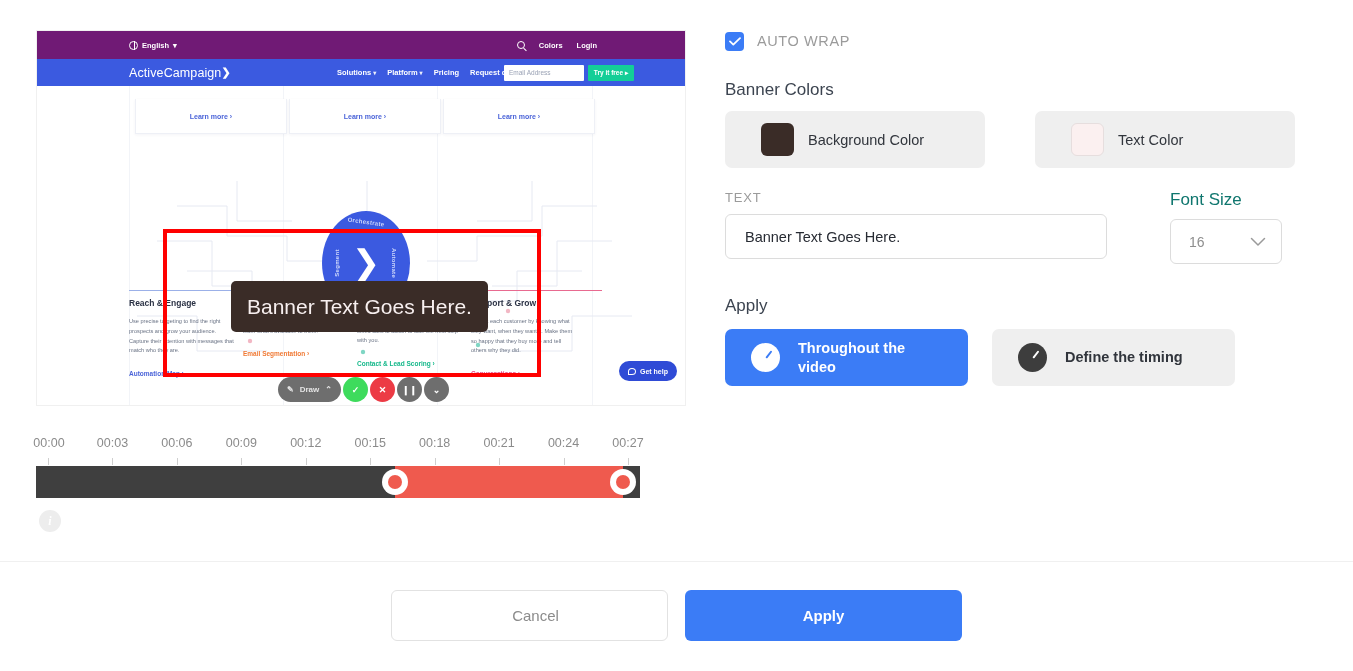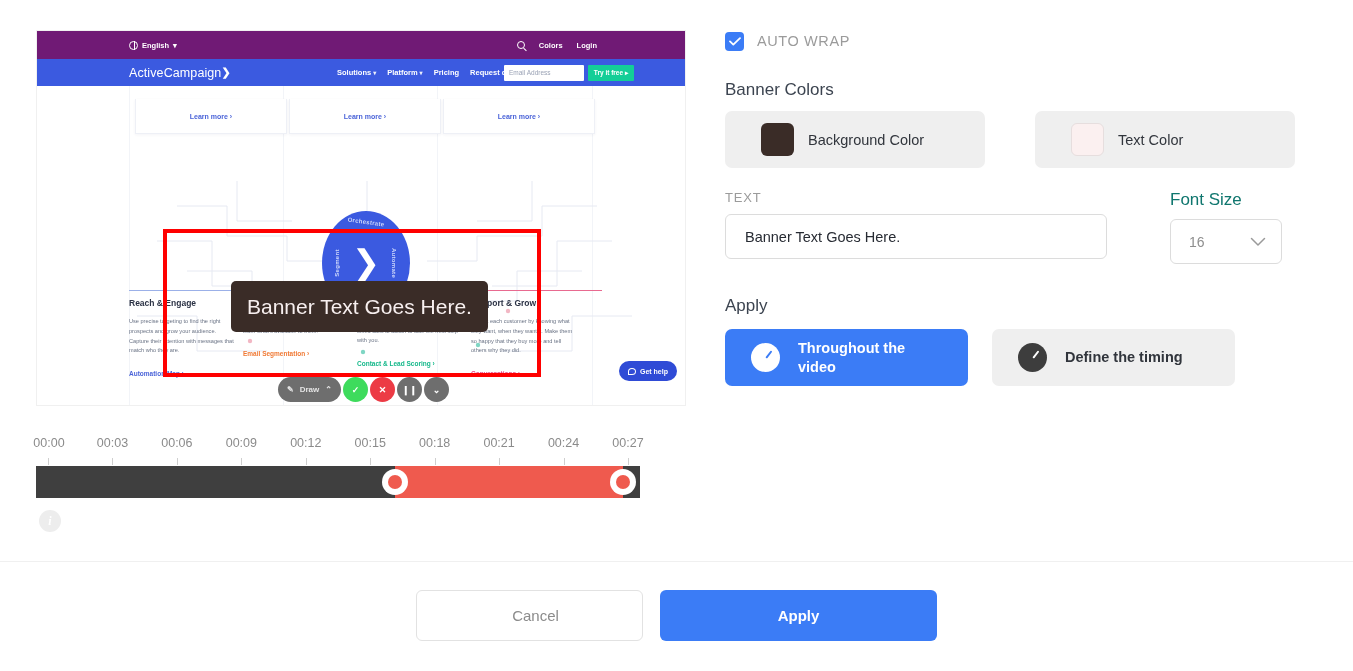--- a/index.html
+++ b/index.html
@@ -218,21 +218,21 @@
   .timing-btn.active .t-label { color:#ffffff; width:120px;}
   .timing-btn.inactive .t-label { color:#31353c; }
 
   
   .divider { position:absolute; left:0; top:561px; width:1353px; height:1px; background:#f0f0f0;}
   .footer { position:absolute; left:0; top:590px; width:1353px; display:flex; justify-content:center; gap:17px;}
   .btn {
     height:51px; border-radius:6px; display:flex; align-items:center; justify-content:center;
     font-size:15px; cursor:pointer;
   }
-  .btn-cancel { width:227px; background:#fff; border:1px solid #e2e2e2; color:#8b8b8b;padding-left:12px;}
+  .btn-cancel { width:277px; background:#fff; border:1px solid #e2e2e2; color:#8b8b8b;padding-left:12px;}
   .btn-apply  { width:277px; background:#3b7cf6; color:#fff; font-weight:700;}
 </style>
 </head>
 <body>
 
 <div class="app">
 
   <div class="left-pane">
 
     <div class="video-preview">

